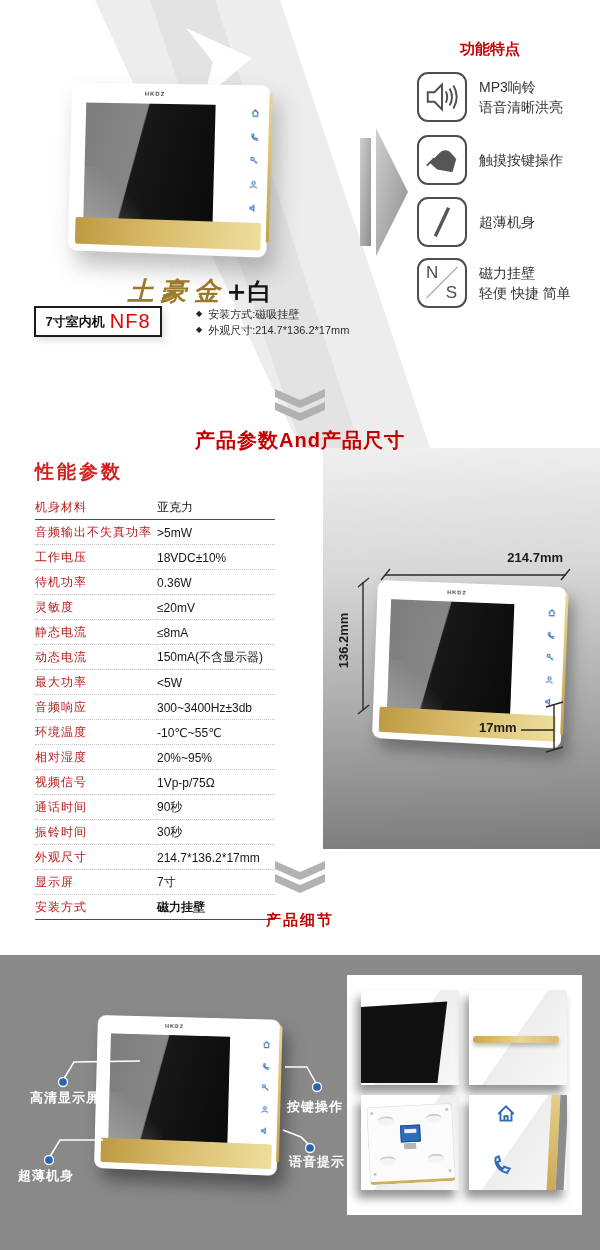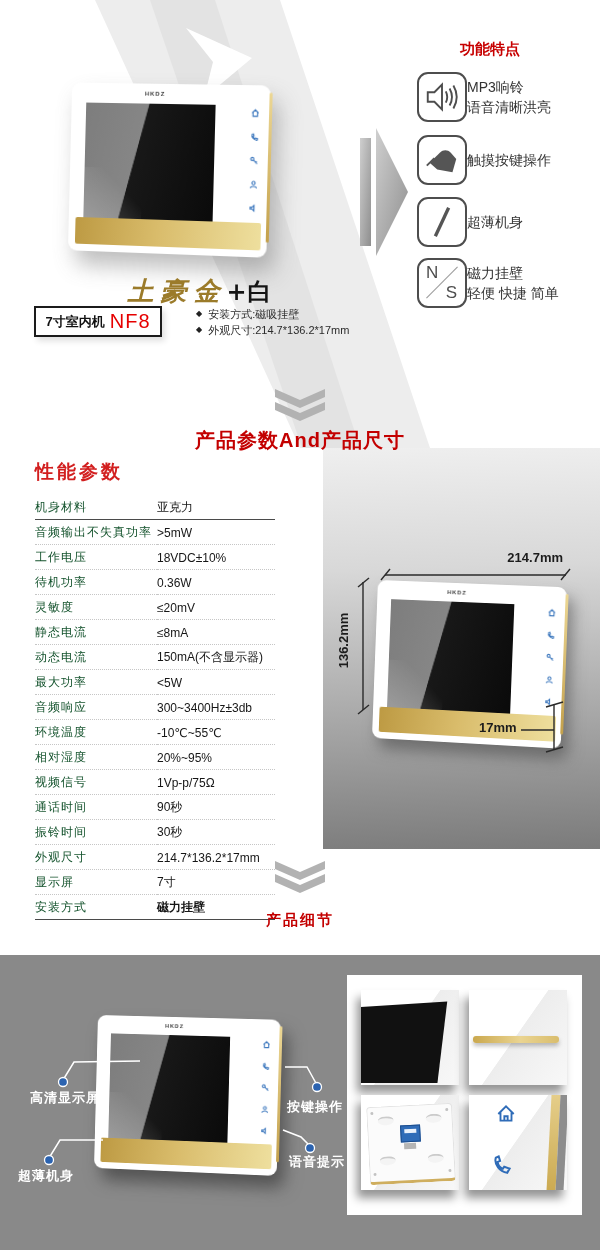--- a/index.html
+++ b/index.html
@@ -46,42 +46,42 @@
         box-shadow:3px 4px 6px rgba(0,0,0,.12);}
   .model-box .prefix{font-size:13px;font-weight:bold;color:#111;}
   .model-box .code{font-size:20px;font-weight:normal;color:#e60000;letter-spacing:1px;}
   .hero-bullets{left:196px;top:306px;z-index:3;font-size:11px;color:#2b2b2b;line-height:16px;}
   .hero-bullets .b-row{display:flex;align-items:center;gap:6px;}
   .hero-bullets .dia{font-size:8px;color:#222;}
 
   
   .features-title{left:420px;top:40px;width:140px;text-align:center;font-size:15px;
         font-weight:bold;color:#c70000;z-index:3;}
-  .feature-row{position:absolute;left:417px;z-index:3;display:flex;align-items:center;gap:0;}
+  .feature-row{position:absolute;left:417px;z-index:3;display:flex;align-items:center;gap:12px;}
   .f-icon{width:46px;height:46px;border:2px solid #4d4d4d;border-radius:11px;background:#fff;
         display:flex;align-items:center;justify-content:center;flex:0 0 auto;}
   .f-text{font-size:14px;color:#333;line-height:20px;white-space:nowrap;}
   .magnet-face{position:relative;width:40px;height:40px;font-size:17px;color:#4d4d4d;}
   .magnet-face .n{position:absolute;left:4px;top:0;}
   .magnet-face .s{position:absolute;right:5px;bottom:0;}
   .magnet-face .diag{position:absolute;left:-2px;top:19px;width:44px;height:1px;
         background:#9a9a9a;transform:rotate(-45deg);}
 
   
   .divider-label{z-index:3;text-align:center;font-weight:bold;color:#c30000;}
   .div1{left:150px;top:427px;width:300px;font-size:20px;letter-spacing:1px;}
   .div2{left:200px;top:911px;width:200px;font-size:15px;letter-spacing:2px;}
   .chev{z-index:3;}
 
   
   .specs{left:35px;top:459px;width:240px;z-index:3;}
   .specs h2{margin:0 0 10px 0;font-size:19px;color:#d21f1f;letter-spacing:3px;}
   table.spec{border-collapse:collapse;width:240px;}
   table.spec td{font-size:12px;padding:4px 0 3px 0;border-bottom:1px dotted #c6c6c6;}
-  table.spec td.k{width:122px;color:#14532d;letter-spacing:1px;}
+  table.spec td.k{width:122px;color:#b91c1c;letter-spacing:1px;}
   table.spec td.v{color:#161616;}
   table.spec tr:first-child td{border-bottom:1px solid #4a4a4a;}
   table.spec tr:last-child td{border-bottom:1px solid #4a4a4a;}
   table.spec tr:last-child td.v{font-weight:bold;}
 
   
   .dim-panel{left:323px;top:448px;width:277px;height:401px;z-index:2;
       background:linear-gradient(178deg,#efefef 0%,#d8d8d8 30%,#aaaaaa 65%,#7b7b7b 100%);}
   .dim-label{position:absolute;font-size:13px;font-weight:bold;color:#1c1c1c;z-index:4;}
   .dim-w{left:60px;top:102px;width:180px;text-align:right;}

